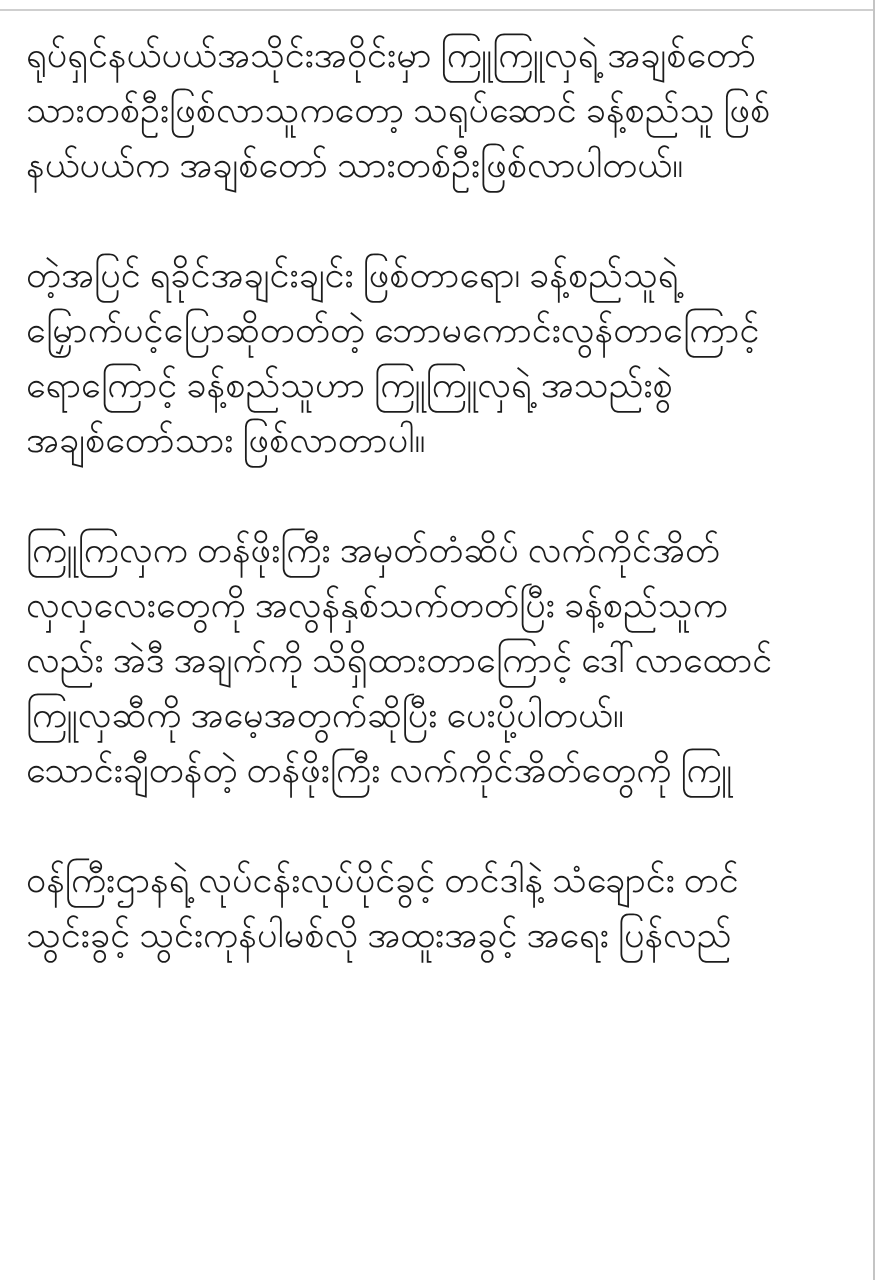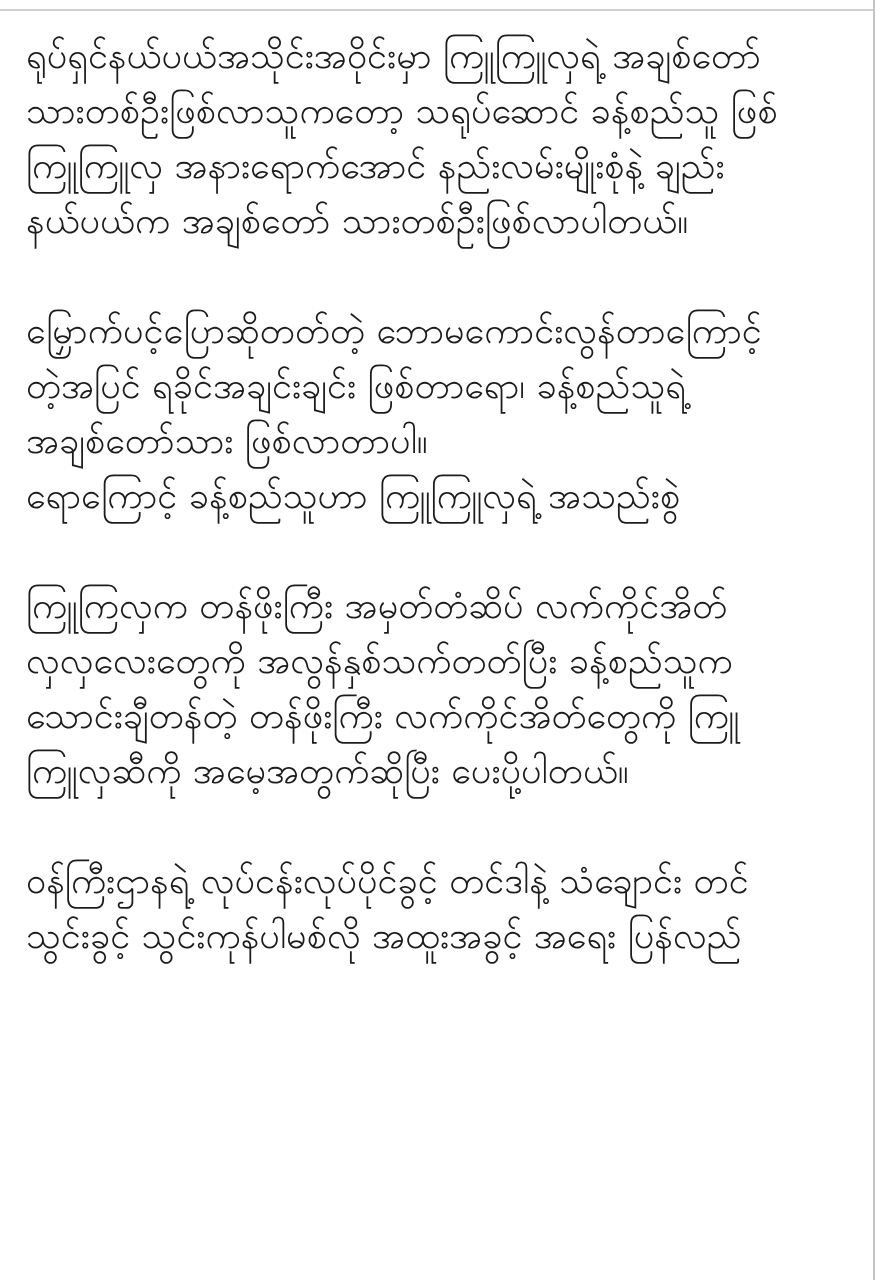--- a/index.html
+++ b/index.html
@@ -32,20 +32,21 @@
   }
   .content {
     position: absolute;
     top: 28px;
     left: 26px;
     right: 44px;
     color: #1c1c1c;
   }
   .paragraph {
     margin: 0 0 55px 0;
+    font-family: Liberation Serif, serif;
   }
   .paragraph:last-child {
     margin-bottom: 0;
   }
   .line {
     font-size: 36px;
     line-height: 55px;
     white-space: nowrap;
     letter-spacing: 0px;
   }
@@ -54,36 +55,36 @@
 <body>
 
 <div class="top-hairline"></div>
 <div class="right-hairline"></div>
 
 <main class="content">
 
   <div class="paragraph">
     <div class="line">ရုပ်ရှင်နယ်ပယ်အသိုင်းအဝိုင်းမှာ ကြူကြူလှရဲ့ အချစ်တော်</div>
     <div class="line">သားတစ်ဦးဖြစ်လာသူကတော့ သရုပ်ဆောင် ခန့်စည်သူ ဖြစ်</div>
-    <div class="line">ကြူကြူလှ အနားရောက်အောင် နည်းလမ်းမျိုးစုံနဲ့ ချည်း</div>
     <div class="line">နယ်ပယ်က အချစ်တော် သားတစ်ဦးဖြစ်လာပါတယ်။</div>
   </div>
 
   <div class="paragraph">
+    <div class="line">တဲ့အပြင်  ရခိုင်အချင်းချင်း ဖြစ်တာရော၊ ခန့်စည်သူရဲ့</div>
     <div class="line">မြှောက်ပင့်ပြောဆိုတတ်တဲ့  ဘောမကောင်းလွန်တာကြောင့်</div>
-    <div class="line">တဲ့အပြင်  ရခိုင်အချင်းချင်း ဖြစ်တာရော၊ ခန့်စည်သူရဲ့</div>
+    <div class="line">ရောကြောင့် ခန့်စည်သူဟာ ကြူကြူလှရဲ့ အသည်းစွဲ</div>
     <div class="line">အချစ်တော်သား ဖြစ်လာတာပါ။</div>
-    <div class="line">ရောကြောင့် ခန့်စည်သူဟာ ကြူကြူလှရဲ့ အသည်းစွဲ</div>
   </div>
 
   <div class="paragraph">
     <div class="line">ကြူကြလှက တန်ဖိုးကြီး အမှတ်တံဆိပ် လက်ကိုင်အိတ်</div>
     <div class="line">လှလှလေးတွေကို အလွန်နှစ်သက်တတ်ပြီး ခန့်စည်သူက</div>
+    <div class="line">လည်း အဲဒီ အချက်ကို သိရှိထားတာကြောင့် ဒေါ်လာထောင်</div>
+    <div class="line">ကြူလှဆီကို အမေ့အတွက်ဆိုပြီး ပေးပို့ပါတယ်။</div>
     <div class="line">သောင်းချီတန်တဲ့ တန်ဖိုးကြီး လက်ကိုင်အိတ်တွေကို ကြူ</div>
-    <div class="line">ကြူလှဆီကို အမေ့အတွက်ဆိုပြီး ပေးပို့ပါတယ်။</div>
   </div>
 
   <div class="paragraph">
     <div class="line">ဝန်ကြီးဌာနရဲ့ လုပ်ငန်းလုပ်ပိုင်ခွင့် တင်ဒါနဲ့ သံချောင်း တင်</div>
     <div class="line">သွင်းခွင့် သွင်းကုန်ပါမစ်လို  အထူးအခွင့် အရေး ပြန်လည်</div>
 
   </div>
 
 </main>
 

